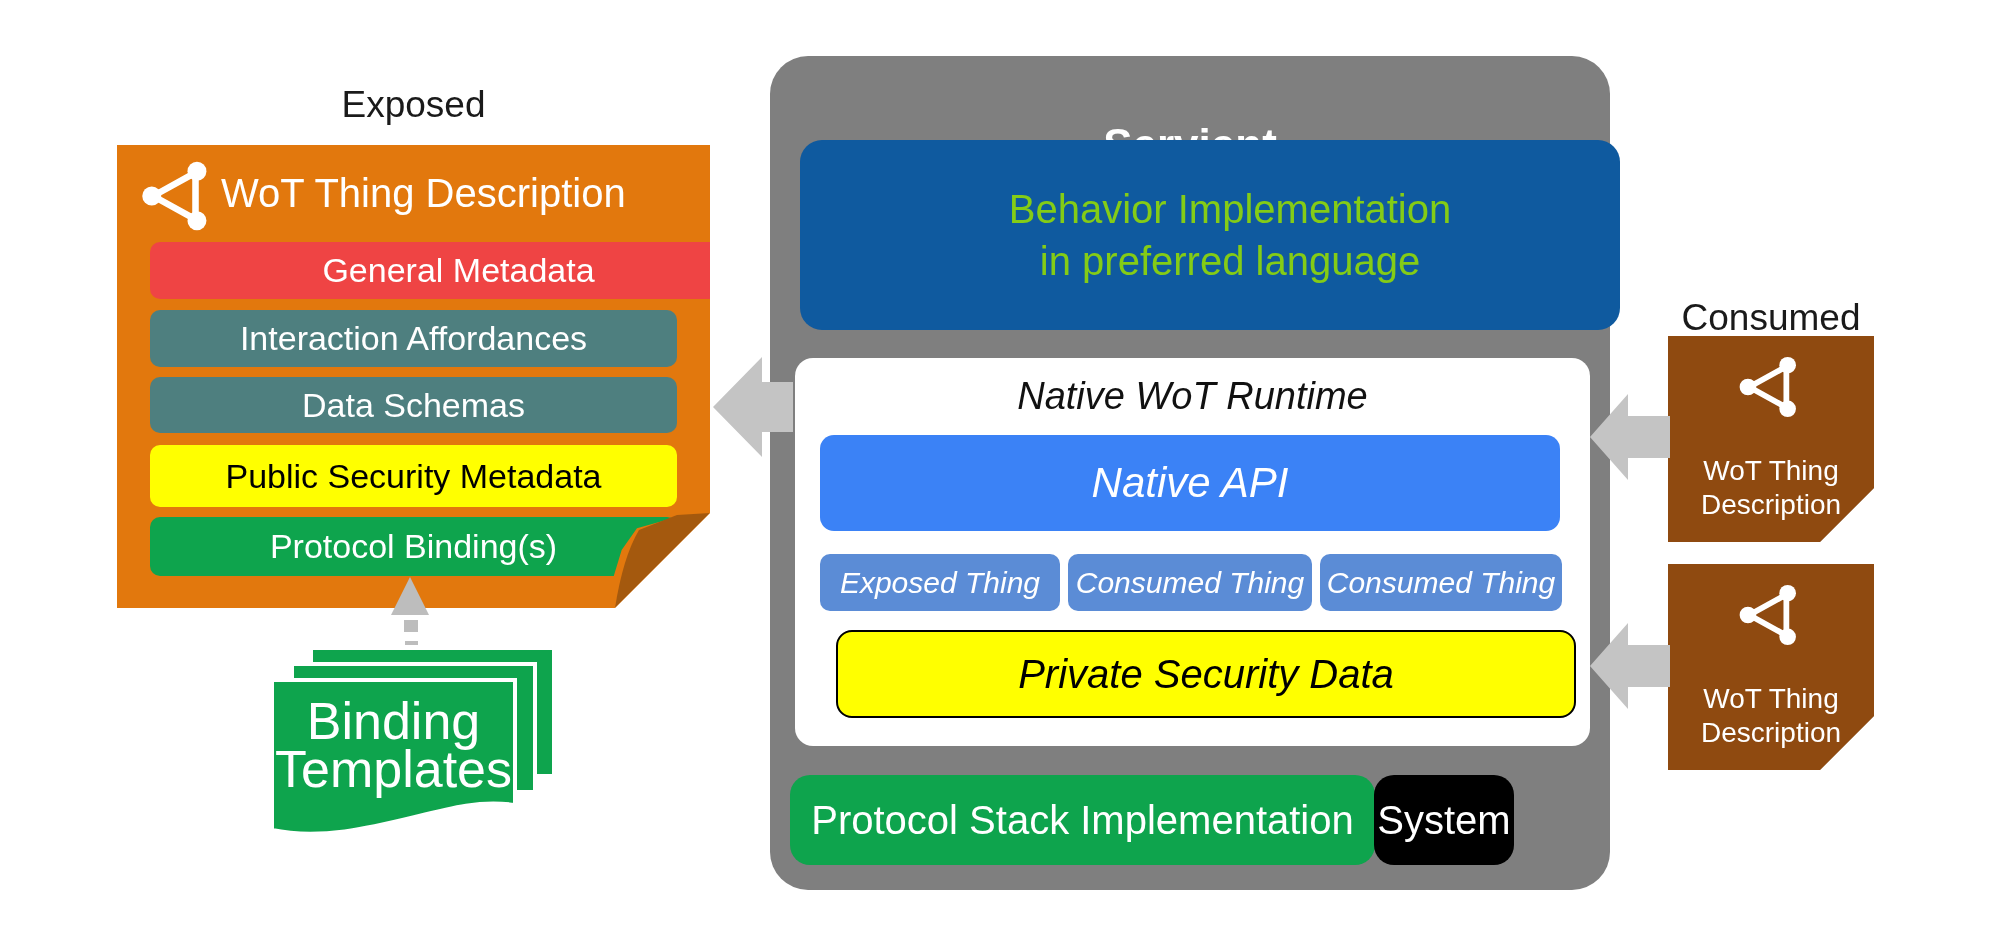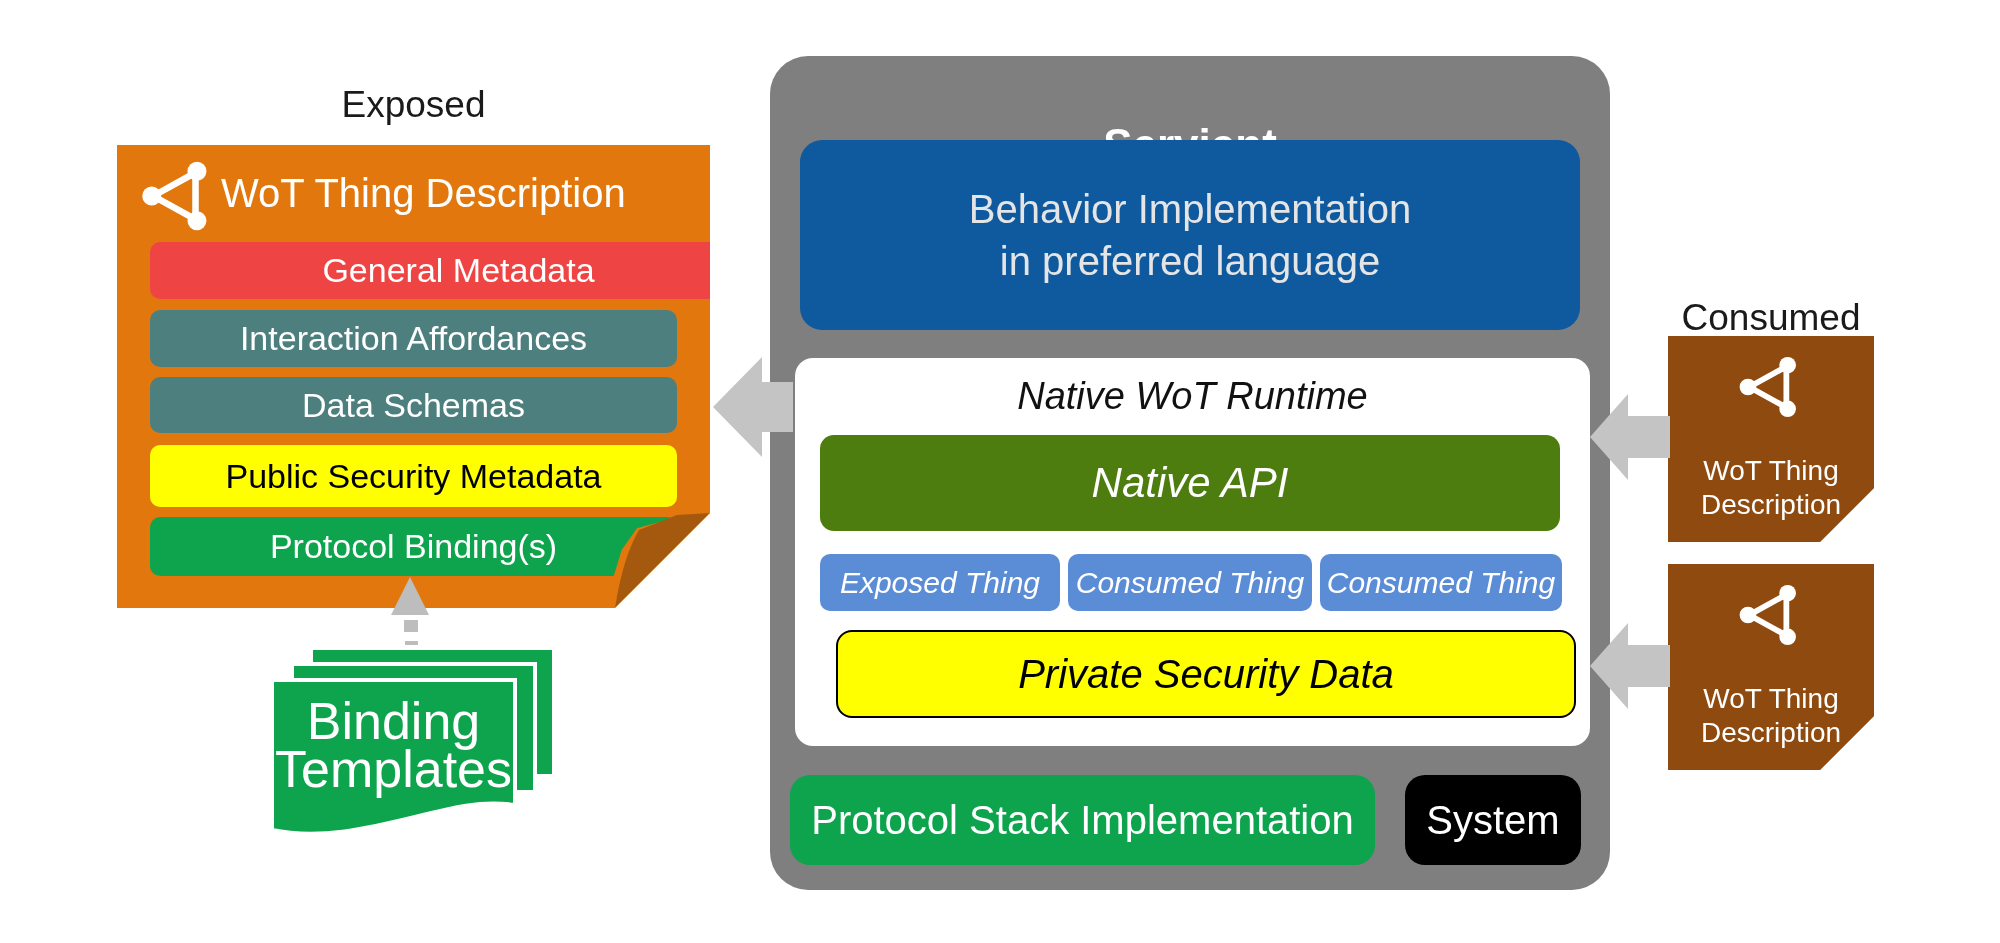--- a/index.html
+++ b/index.html
@@ -12,24 +12,24 @@
   .td-card{background:#E2780D;clip-path:polygon(0 0,593px 0,593px 368px,498px 463px,0 463px);}
   .td-bar{left:33px;width:527px;border-radius:10px;color:#ffffff;font-size:34px;}
   .bar-gray{background:#ef4444;padding-left:45px;}
   .bar-teal{background:#4E7F7F;}
   .bar-yellow{background:#FFFF00;color:#000000;}
   .bar-green{background:#0EA44D;clip-path:polygon(0 0,100% 0,92.4% 19%,89.5% 56%,88% 100%,0 100%);}
   .td-title{color:#ffffff;font-size:40px;}
   
   .servient{background:#7F7F7F;border-radius:38px;}
   .servient-title{color:#ffffff;font-size:44px;font-weight:bold;}
-  .behavior{background:#0F5A9F;border-radius:22px;color:#e5e5e5;font-size:40px;line-height:52px;}
+  .behavior{background:#0F5A9F;border-radius:22px;color:#84cc16;font-size:40px;line-height:52px;padding-left:40px;}
   .runtime{background:#ffffff;border-radius:18px;font-style:italic;}
   .runtime-title{color:#111111;font-size:38px;}
-  .native-api{background:#4d7c0f;border-radius:14px;color:#ffffff;font-size:42px;}
+  .native-api{background:#3b82f6;border-radius:14px;color:#ffffff;font-size:42px;}
   .thing-box{background:#5B8CD6;border-radius:10px;color:#ffffff;font-size:30px;top:196px;height:57px;}
   .private-sec{background:#FFFF00;border:2px solid #000000;border-radius:16px;color:#000000;font-size:40px;box-sizing:border-box;}
   .proto-stack{background:#0EA44D;border-radius:20px;color:#ffffff;font-size:40px;}
   .system{background:#000000;border-radius:20px;color:#ffffff;font-size:40px;}
   
   .con-card{background:#8F4A10;clip-path:polygon(0 0,206px 0,206px 152px,152px 206px,0 206px);}
   .con-text{color:#ffffff;font-size:28px;line-height:34px;text-align:center;}
   
   .bt-label{color:#ffffff;font-size:52px;line-height:48px;text-align:center;}
   .dash{background:#BDBDBD;}
@@ -96,21 +96,21 @@
 
       <div class="abs thing-box center-text" style="left:25px;width:240px;">Exposed Thing</div>
       <div class="abs thing-box center-text" style="left:273px;width:244px;">Consumed Thing</div>
       <div class="abs thing-box center-text" style="left:525px;width:242px;">Consumed Thing</div>
 
       <div class="abs private-sec center-text" style="left:25px;top:272px;width:740px;height:88px;margin-left:16px;">Private Security Data</div>
     </div>
 
     <div class="abs proto-stack center-text" style="left:20px;top:719px;width:585px;height:90px;">Protocol Stack Implementation</div>
 
-    <div class="abs system center-text" style="left:635px;top:719px;width:176px;height:90px;">System</div>
+    <div class="abs system center-text" style="left:604px;top:719px;width:140px;height:90px;">System</div>
   </div>
 
   <svg class="abs" style="left:705px;top:350px;" width="95" height="115" viewBox="0 0 95 115">
     <polygon points="8,57 57,7 57,32 88,32 88,82 57,82 57,107" fill="#C4C4C4"></polygon>
   </svg>
 
   <div class="abs sec-label center-text" style="left:1668px;top:296px;width:206px;height:44px;">Consumed</div>
 
   <div class="abs con-card" style="left:1668px;top:336px;width:206px;height:206px;">
     <svg class="abs" style="left:71px;top:20px;" width="64" height="62" viewBox="0 0 100 96">

